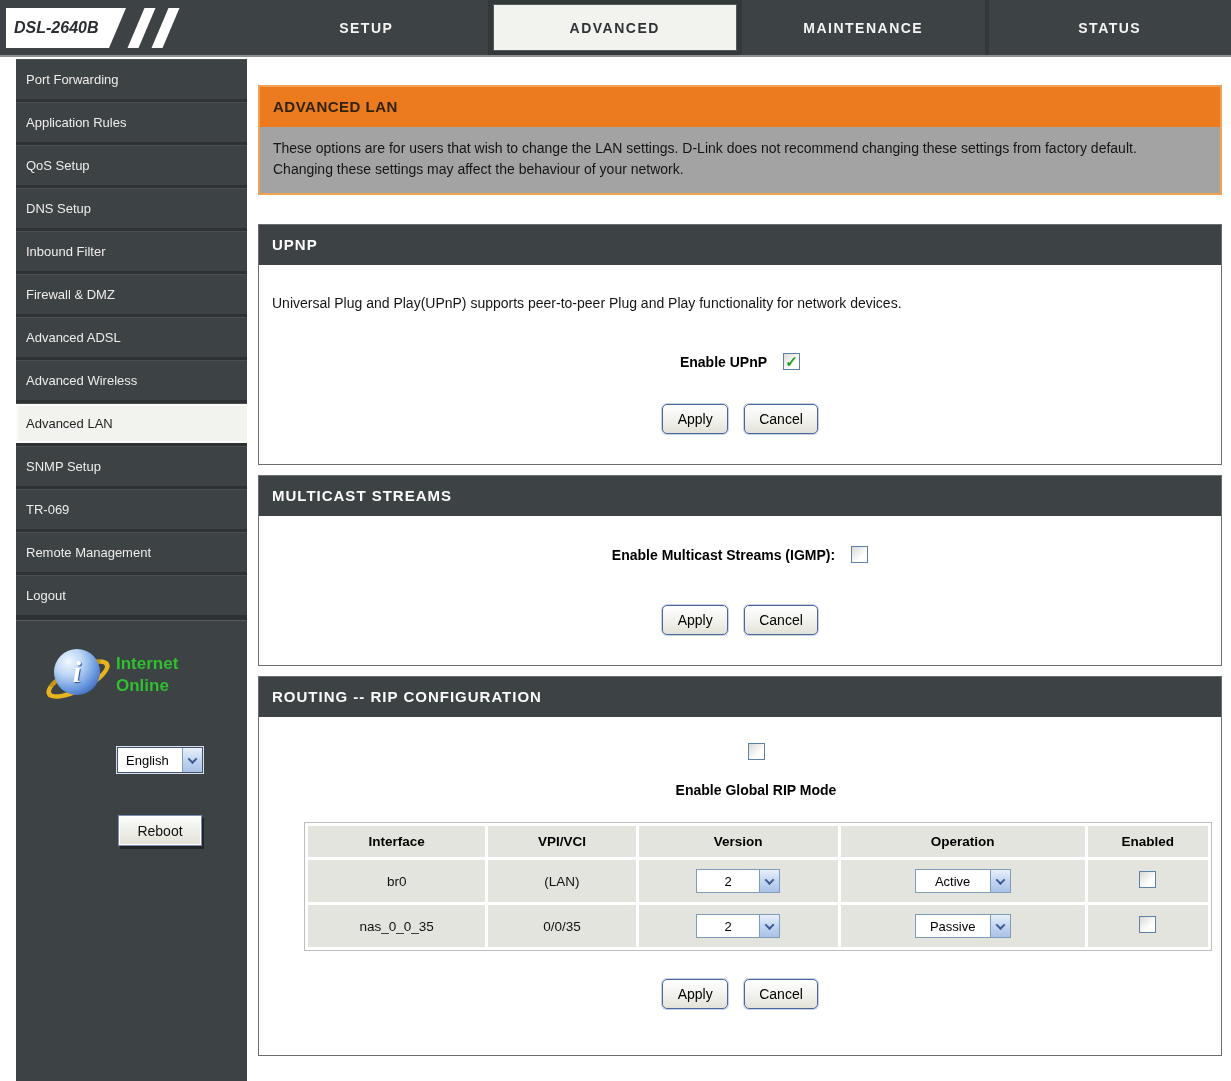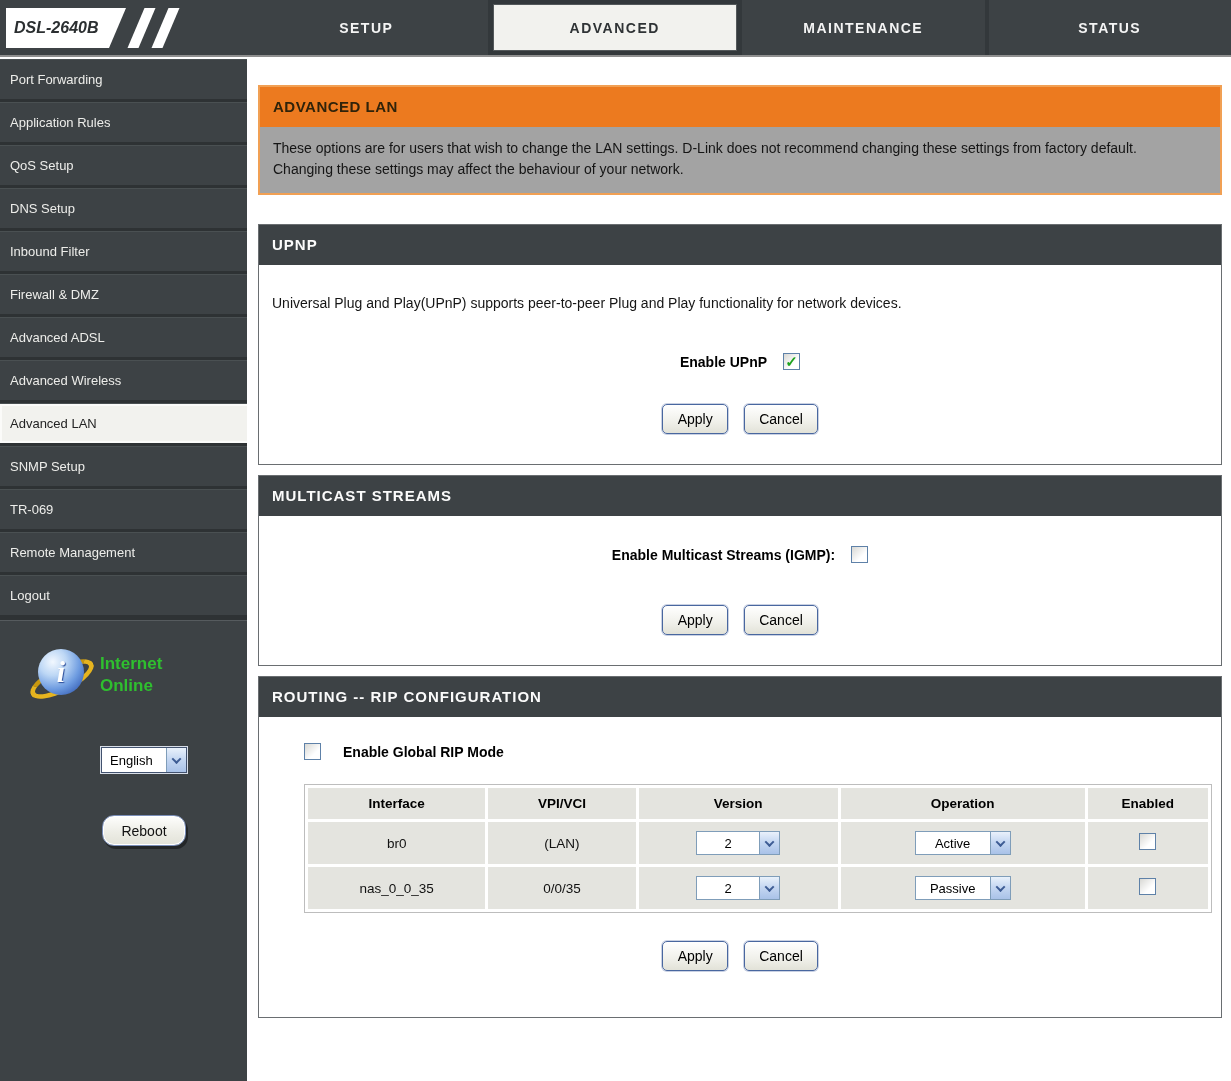--- a/index.html
+++ b/index.html
@@ -28,21 +28,21 @@
   .tab {
     flex:1; background:#3D4245; color:#F4F4F4; font-weight:bold; font-size:14px;
     letter-spacing:1.5px; display:flex; align-items:center; justify-content:center; cursor:pointer;
   }
   .tab.active {
     background:#F2F2EE; color:#2F3335; margin:4px 1px; border:1px solid #53585A;
   }
 
   
   .sidebar {
-    position:absolute; top:59px; left:0; width:290px; height:1022px;
+    position:absolute; top:59px; left:16px; width:290px; height:1022px;
     background:#3D4245; border-right:2px solid #9A9A9A;
   }
   .side-item {
     height:43px; display:flex; align-items:center; padding-left:10px;
     color:#EDEDEA; font-size:13px; cursor:pointer;
     border-bottom:3px solid #2E3234; border-top:1px solid #4A5052;
   }
   .side-item.active {
     background:#F2F2EE; color:#232323; box-shadow:inset 0 0 0 2px #FBFBF9;
   }
@@ -59,21 +59,21 @@
   .ring {
     position:absolute; left:-9px; top:19px; width:70px; height:26px; border-radius:50%;
     border:5px solid #E6B41F; border-top-color:#C9980F; transform:rotate(-27deg);
   }
   .status-text { margin-left:8px; color:#2FBF2F; font-weight:bold; font-size:17px; line-height:1.3; }
 
   .lang-row { margin-top:44px; display:flex; justify-content:center;align-items:flex-end; }
   .reboot-row { margin-top:42px; display:flex; justify-content:center; }
   .reboot-btn {
     min-width:84px; height:31px; font-family:inherit; font-size:14px; color:#111; cursor:pointer;
-    background:linear-gradient(#FEFEFD,#EDEDE6 55%,#E2E2D8); border:1px solid #7A8EB8; border-radius:12px;
+    background:linear-gradient(#FEFEFD,#EDEDE6 55%,#E2E2D8); border:1px solid #7A8EB8; border-radius:0;
     box-shadow:2px 3px 0 rgba(18,20,21,0.6), inset 0 0 0 1px #fff;
   }
 
   
   .xp-select {
     display:inline-flex; align-items:center; background:#fff;
     border:1px solid #7F9DB9; height:24px; cursor:pointer;
   }
   .xp-select.lang { width:86px; height:26px; border:1px solid #42526F; box-shadow:0 0 0 1px #D8DEE8; }
   .sel-text { flex:1; padding:0 8px; font-size:13px; color:#000; white-space:nowrap; }
@@ -124,21 +124,21 @@
   .panel-body { padding:30px 13px 30px; }
   .panel-desc { margin:0 0 42px; font-size:14px; color:#151515; }
   .center-row { display:flex; justify-content:center; align-items:center; gap:16px; margin-bottom:34px; }
   .bold-label { font-weight:bold; font-size:14px; color:#000; }
   .btn-row { display:flex; justify-content:center; gap:16px; }
 
   .panel-body.multicast { padding:30px 13px 30px; }
   .panel-body.multicast .center-row { margin-bottom:42px; }
 
   .panel-body.routing { padding:26px 13px 46px; }
-  .rip-row { display:flex; align-items:center; gap:22px; margin:0 0 24px 32px; }
+  .rip-row { display:flex; align-items:center; gap:22px; margin:0 0 24px 32px;flex-direction:column; }
   .rip-table {
     border-collapse:separate; border-spacing:3px; margin-left:32px;
     border:1px solid #BDBDBD; background:#fff; width:908px;
   }
   .rip-table th, .rip-table td { background:#E4E4DF; text-align:center; font-size:13.5px; padding:0 4px; }
   .rip-table th { height:31px; font-weight:bold; color:#000; }
   .rip-table td { height:42px; }
   .routing .btn-row { margin-top:28px; }
 </style>
 </head>

